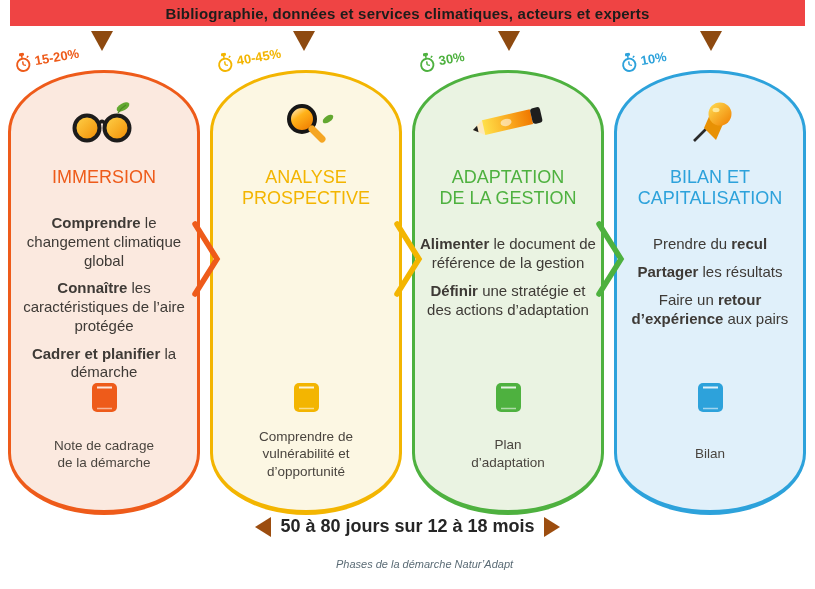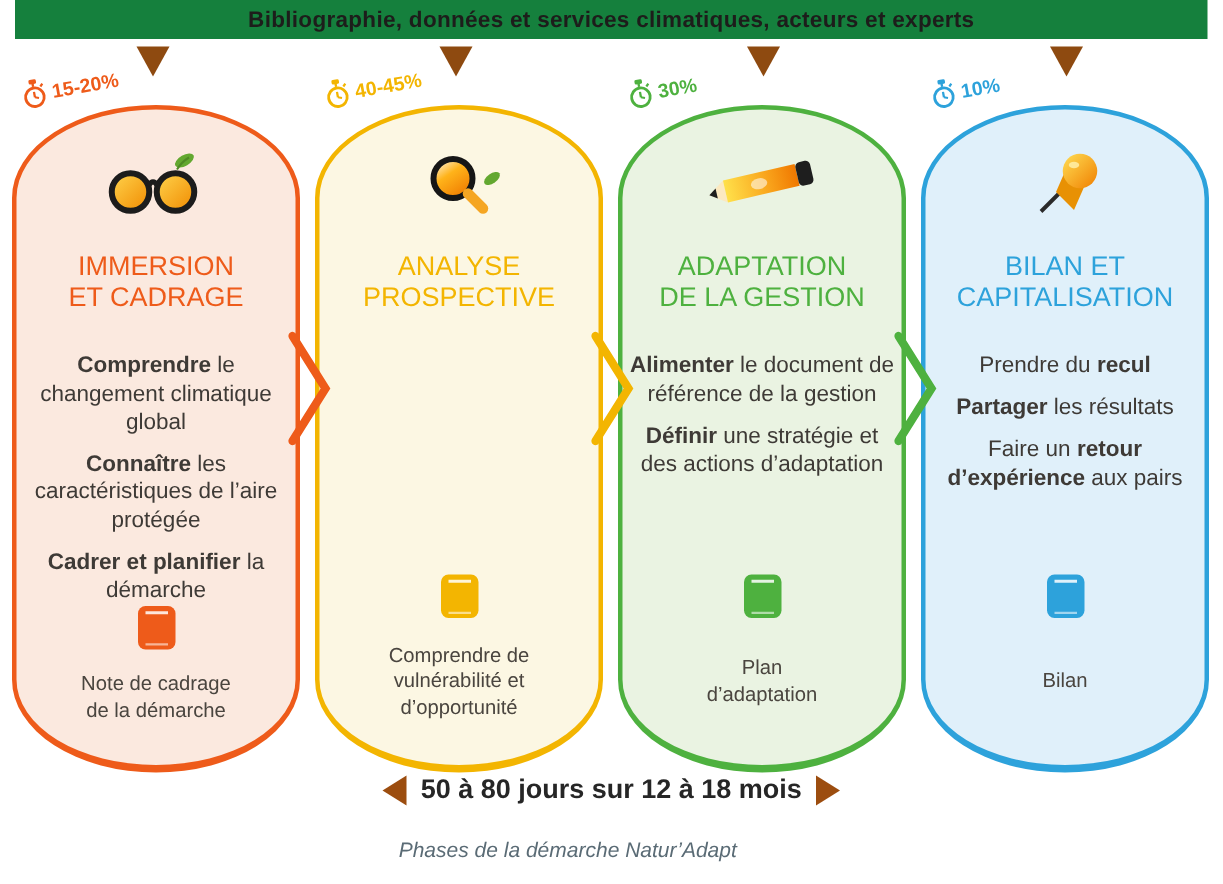--- a/index.html
+++ b/index.html
@@ -1,21 +1,21 @@
 <!DOCTYPE html>
 <html><head>
 <meta charset="utf-8">
 <style>
   html,body{margin:0;padding:0;background:#ffffff;}
   body{font-family:"Liberation Sans",sans-serif;}
   #app{position:relative;width:815px;height:589px;background:#fff;overflow:hidden;}
 
   
   .banner{position:absolute;left:10px;top:0;width:795px;height:26px;
-    background:#15803d;display:flex;align-items:center;justify-content:center;
+    background:#ef4444;display:flex;align-items:center;justify-content:center;
     font-size:15px;font-weight:700;color:#1d1d1b;letter-spacing:.2px;}
 
   .tri-down{position:absolute;top:31px;width:0;height:0;
     border-left:11px solid transparent;border-right:11px solid transparent;
     border-top:20px solid #8E4A10;}
 
   
   .phases-row{position:absolute;left:8px;top:57px;width:799px;display:flex;gap:10px;}
   .phase-card{position:relative;width:192px;flex:0 0 192px;}
   .capsule{box-sizing:border-box;margin-top:13px;height:445px;width:192px;
@@ -40,21 +40,21 @@
 
   
   .duration-row{position:absolute;left:0;top:516px;width:815px;
     display:flex;align-items:center;justify-content:center;gap:9px;}
   .tri-left{width:0;height:0;border-top:10px solid transparent;border-bottom:10px solid transparent;
     border-right:16px solid #9C4D0F;}
   .tri-right{width:0;height:0;border-top:10px solid transparent;border-bottom:10px solid transparent;
     border-left:16px solid #9C4D0F;}
   .duration-text{font-size:18px;font-weight:700;color:#262626;}
   .caption{position:absolute;left:0;top:558px;width:757px;text-align:center;
-    font-size:14px;font-style:italic;color:#5A6B75;}
+    font-size:11px;font-style:italic;color:#5A6B75;padding-left:46px;}
 </style>
 </head>
 <body>
 
 <div id="app">
 
   <div class="banner">
     <span>Bibliographie, données et services climatiques, acteurs et experts</span>
   </div>
 
@@ -90,21 +90,20 @@
             <path d="M48,14 Q51,9 56,6" stroke="#4E8A25" stroke-width="1.4" fill="none"></path>
             <circle cx="17" cy="29" r="12.5" fill="url(#lgGlass)" stroke="#1C1C1C" stroke-width="4"></circle>
             <circle cx="47" cy="29" r="12.5" fill="url(#lgGlass)" stroke="#1C1C1C" stroke-width="4"></circle>
             <path d="M29,25 Q32,19.5 35,25" fill="none" stroke="#1C1C1C" stroke-width="3.5"></path>
           </svg>
 
         </div>
 
         <div class="phase-title">
             <div>IMMERSION</div>
-            <div>ET CADRAGE</div>
           </div>
         <div class="items">
             <div><span class="b">Comprendre</span><span> le changement climatique global</span></div>
             <div><span class="b">Connaître</span><span> les caractéristiques de l’aire protégée</span></div>
             <div><span class="b">Cadrer et planifier</span><span> la démarche</span></div>
           </div>
         <div class="spacer"></div>
         <span class="book">
           <svg width="27" height="31" viewBox="0 0 27 31">
             <rect x="1" y="1" width="25" height="29" rx="5" fill="currentColor"></rect>

